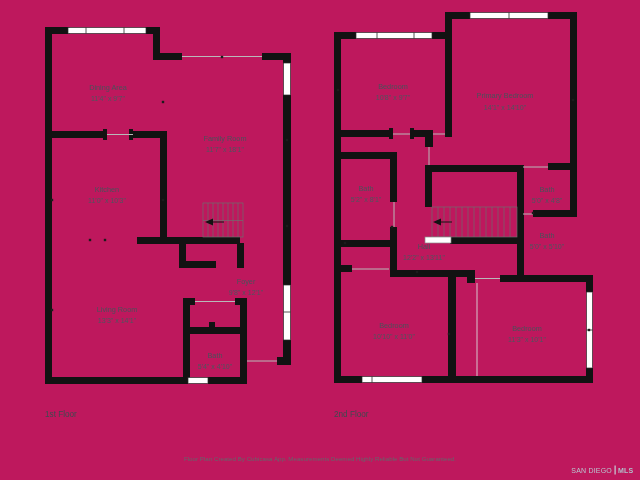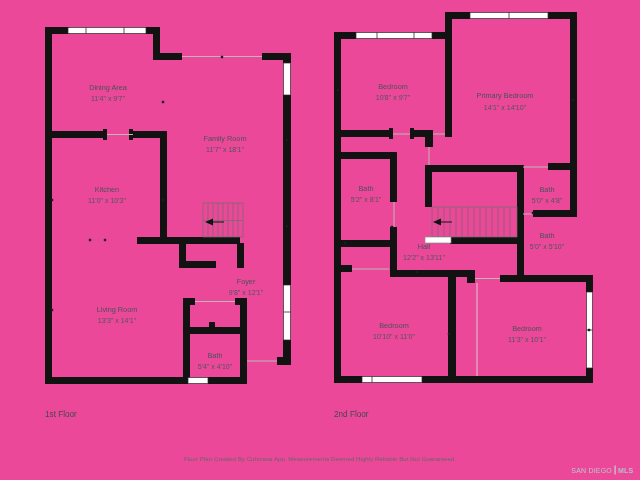--- a/index.html
+++ b/index.html
@@ -1,16 +1,16 @@
 <!DOCTYPE html>
 <html><head>
 <meta charset="utf-8">
 <style>
   html,body{margin:0;padding:0;background:#ffffff;}
-  .page{position:relative;width:640px;height:480px;background:#ec4899;overflow:hidden;
+  .page{position:relative;width:640px;height:480px;background:#be185d;overflow:hidden;
         font-family:"Liberation Sans",sans-serif;}
   svg{position:absolute;left:0;top:0;}
   .wall{fill:#121212;}
   .win{fill:#ffffff;stroke:#2b2b2b;stroke-width:0.7;}
   .winbar{stroke:#2b2b2b;stroke-width:0.8;}
   .open{stroke:#b9b9b9;stroke-width:1;fill:none;}
   .closet{stroke:#dadada;stroke-width:0.9;fill:none;}
   .stair{stroke:#6e6e6e;stroke-width:0.7;fill:none;}
   .dot{fill:#1c1c1c;}
   .room-name{font-size:7.3px;fill:#49525a;text-anchor:middle;}

